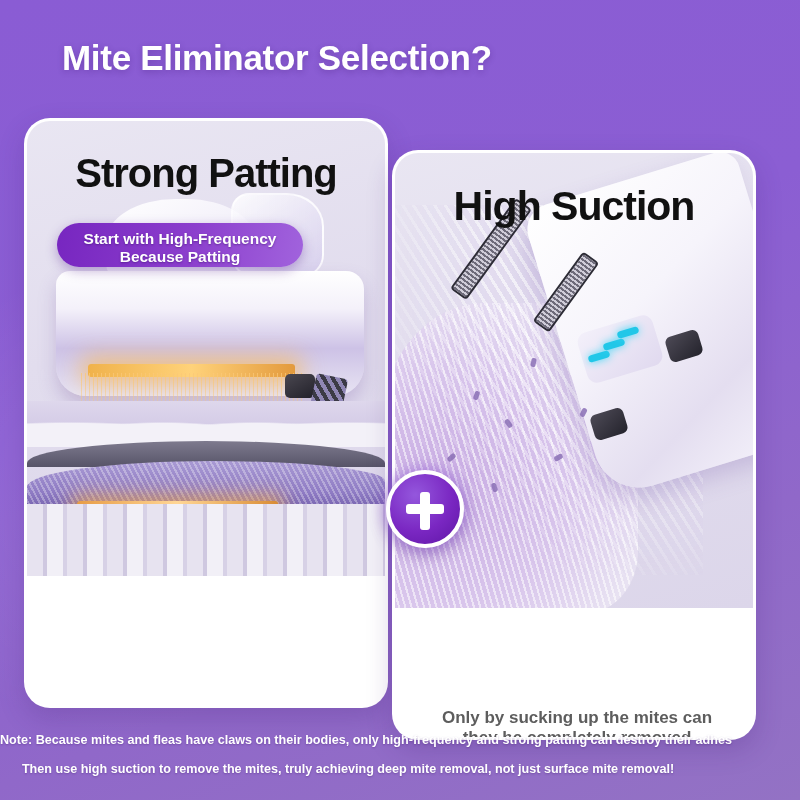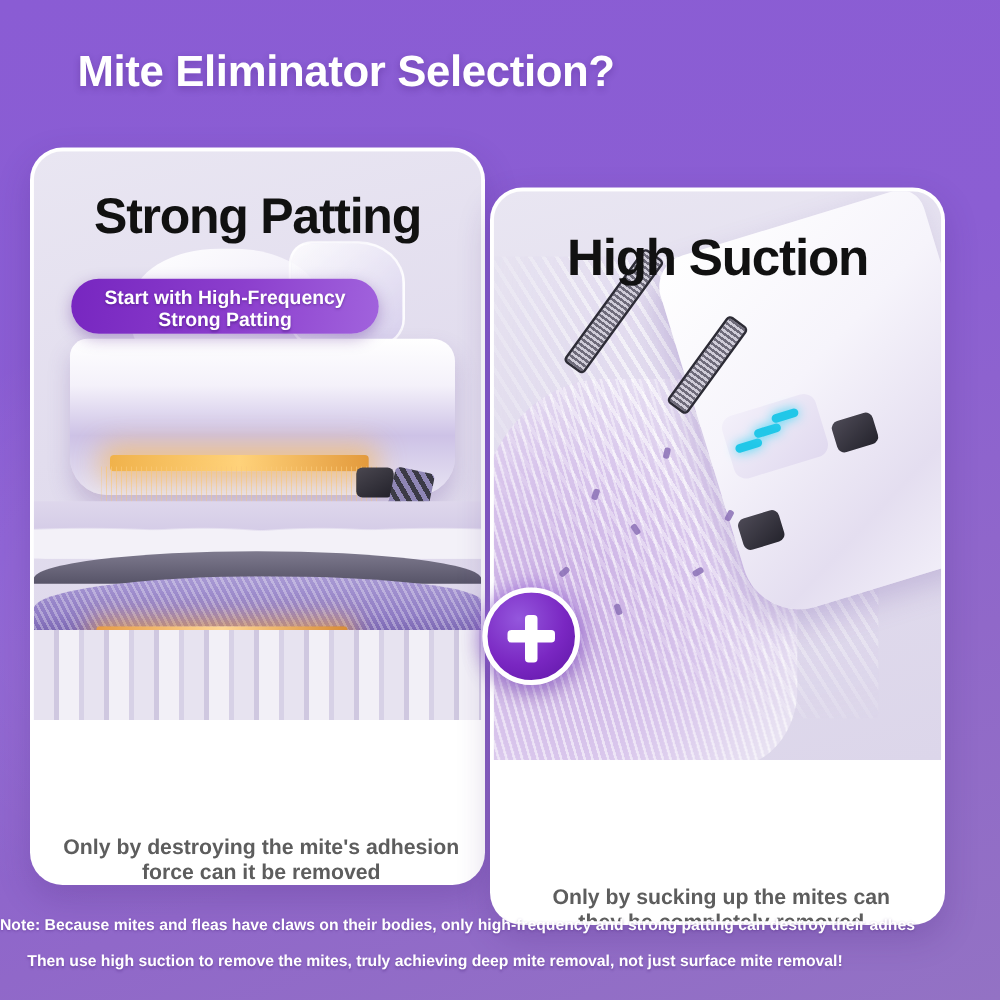--- a/index.html
+++ b/index.html
@@ -241,26 +241,24 @@
       <div class="bed">
         <div class="quilt"></div>
         <div class="darkband"></div>
         <div class="foam"></div>
         <div class="glow2"></div>
         <div class="springs"></div>
       </div>
       <div class="head">Strong Patting</div>
       <div class="pill">
         <span>Start with High-Frequency
-Strong Patting</span>
+Because Patting</span>
       </div>
     </div>
     <div class="caption">
-      <div class="cap-body">Only by destroying the mite's adhesion
-force can it be removed</div>
     </div>
   </div>
 
   <div class="card right">
     <div class="photo">
       <div class="rug"></div>
       <div class="air"></div>
       <div class="vac"></div>
       <div class="brush b1"></div>
       <div class="brush b2"></div>

